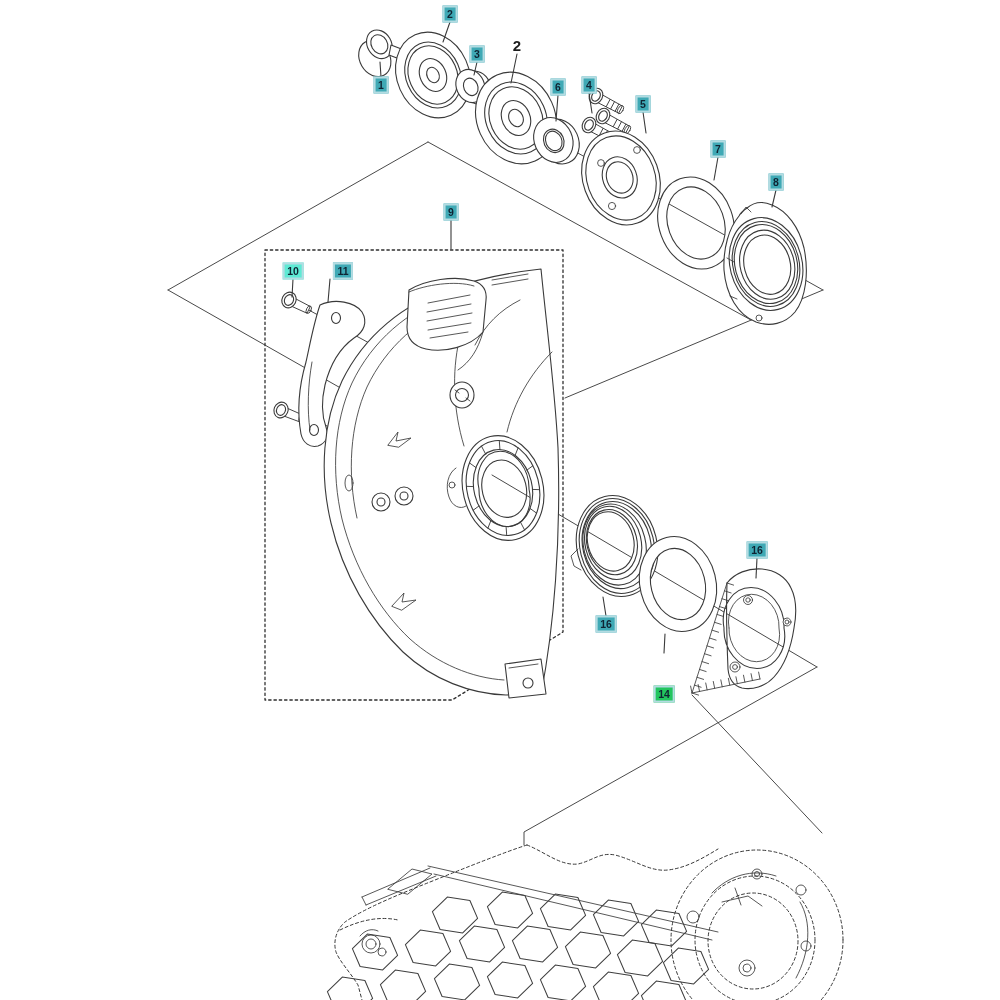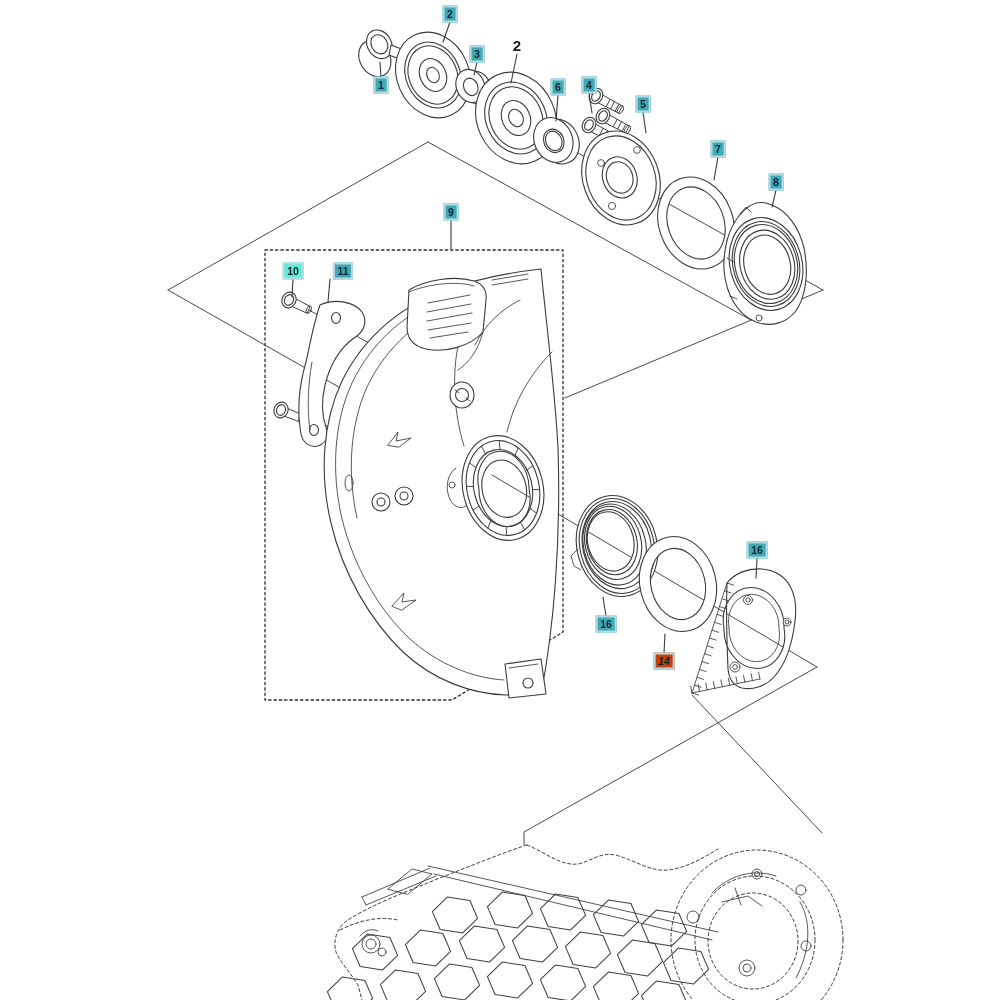--- a/index.html
+++ b/index.html
@@ -361,15 +361,15 @@
     <div class="plain-label" style="left: 517px; top: 45px; color: rgb(28, 28, 28);">2</div>
     <div class="callout" style="left: 589px; top: 85px; background: rgb(63, 169, 181); border: 2px solid rgb(180, 220, 226); color: rgb(15, 36, 51);">4</div>
     <div class="callout" style="left: 643px; top: 104px; background: rgb(63, 169, 181); border: 2px solid rgb(180, 220, 226); color: rgb(15, 36, 51);">5</div>
     <div class="callout" style="left: 558px; top: 87px; background: rgb(63, 169, 181); border: 2px solid rgb(180, 220, 226); color: rgb(15, 36, 51);">6</div>
     <div class="callout" style="left: 718px; top: 149px; background: rgb(63, 169, 181); border: 2px solid rgb(180, 220, 226); color: rgb(15, 36, 51);">7</div>
     <div class="callout" style="left: 776px; top: 182px; background: rgb(63, 169, 181); border: 2px solid rgb(180, 220, 226); color: rgb(15, 36, 51);">8</div>
     <div class="callout" style="left: 451px; top: 212px; background: rgb(63, 169, 181); border: 2px solid rgb(180, 220, 226); color: rgb(15, 36, 51);">9</div>
     <div class="callout" style="left: 293px; top: 271px; background: #5eead4; border: 2px solid rgb(180, 220, 226); color: rgb(15, 36, 51);">10</div>
     <div class="callout" style="left: 330px; top: 271px; background: rgb(63, 169, 181); border: 2px solid rgb(180, 220, 226); color: rgb(15, 36, 51); margin-left: 13px;">11</div>
     <div class="callout" style="left: 606px; top: 624px; background: rgb(63, 169, 181); border: 2px solid rgb(180, 220, 226); color: rgb(15, 36, 51);">16</div>
-    <div class="callout" style="left: 664px; top: 661px; background: #c2410c; border: 2px solid rgb(180, 220, 226); color: rgb(15, 36, 51); font-style: italic;">14</div>
+    <div class="callout" style="left: 664px; top: 694px; background: #22c55e; border: 2px solid rgb(180, 220, 226); color: rgb(15, 36, 51);">14</div>
     <div class="callout" style="left: 757px; top: 550px; background: rgb(63, 169, 181); border: 2px solid rgb(180, 220, 226); color: rgb(15, 36, 51);">16</div>
   </div>
 
 </body></html>

